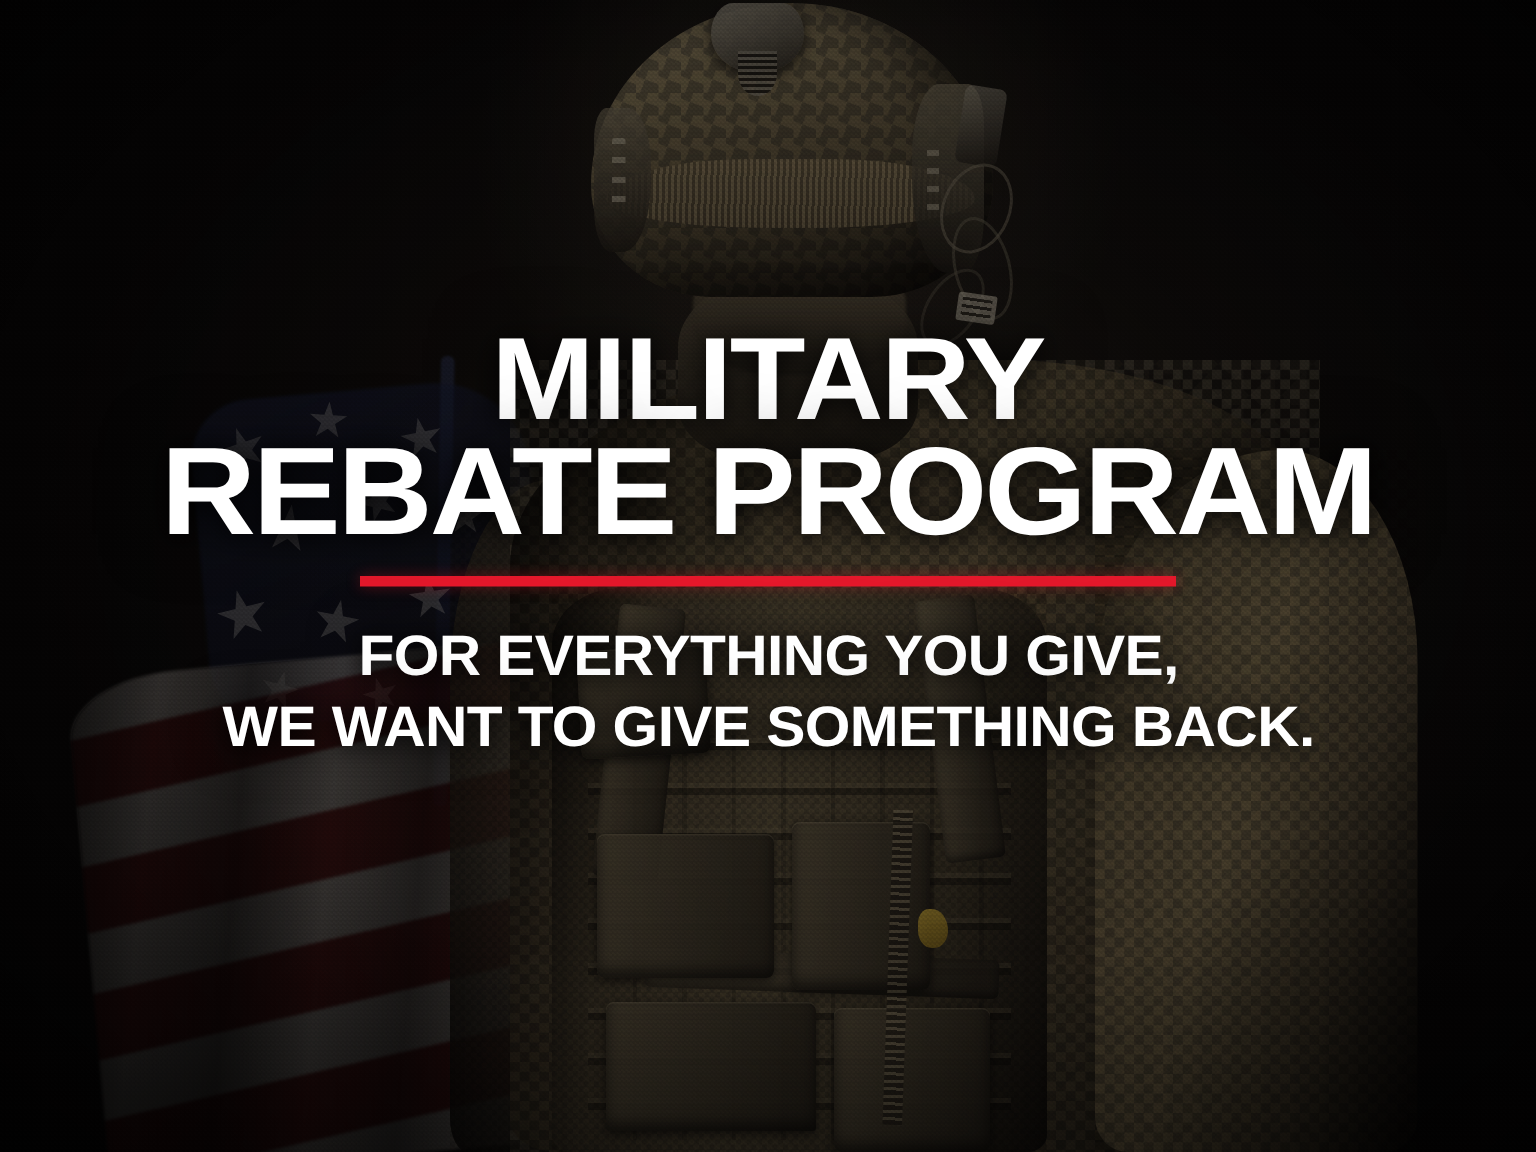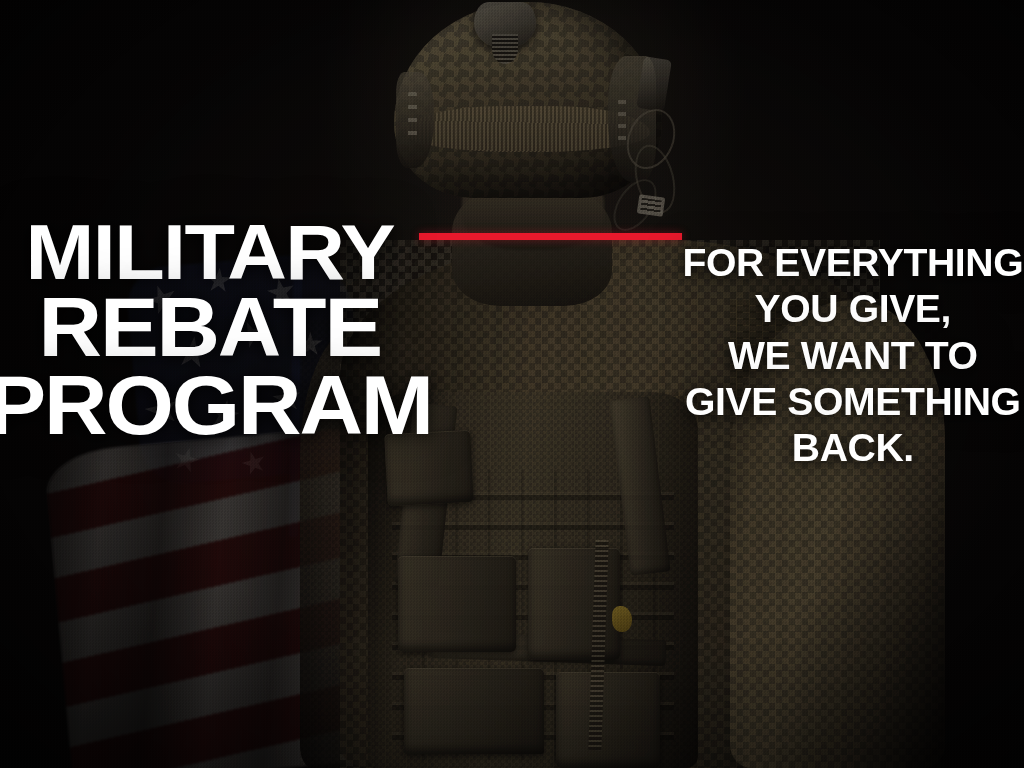--- a/index.html
+++ b/index.html
@@ -505,22 +505,22 @@
         rgba(0,0,0,0.55) 90deg 180deg);
     background-size: 3px 3px;
     mix-blend-mode: overlay;
   }
 
   
   .text-overlay {
     position: absolute;
     inset: 0;
     display: flex;
-    flex-direction: row;
-    align-items: flex-start;
+    flex-direction: column;
+    align-items: center;
     justify-content: flex-start;
     padding-top: 216px;
     box-sizing: border-box;
   }
 
   .headline {
     color: #ffffff;
     font-family: "Liberation Sans", sans-serif;
     font-weight: 700;
     font-size: 78px;

